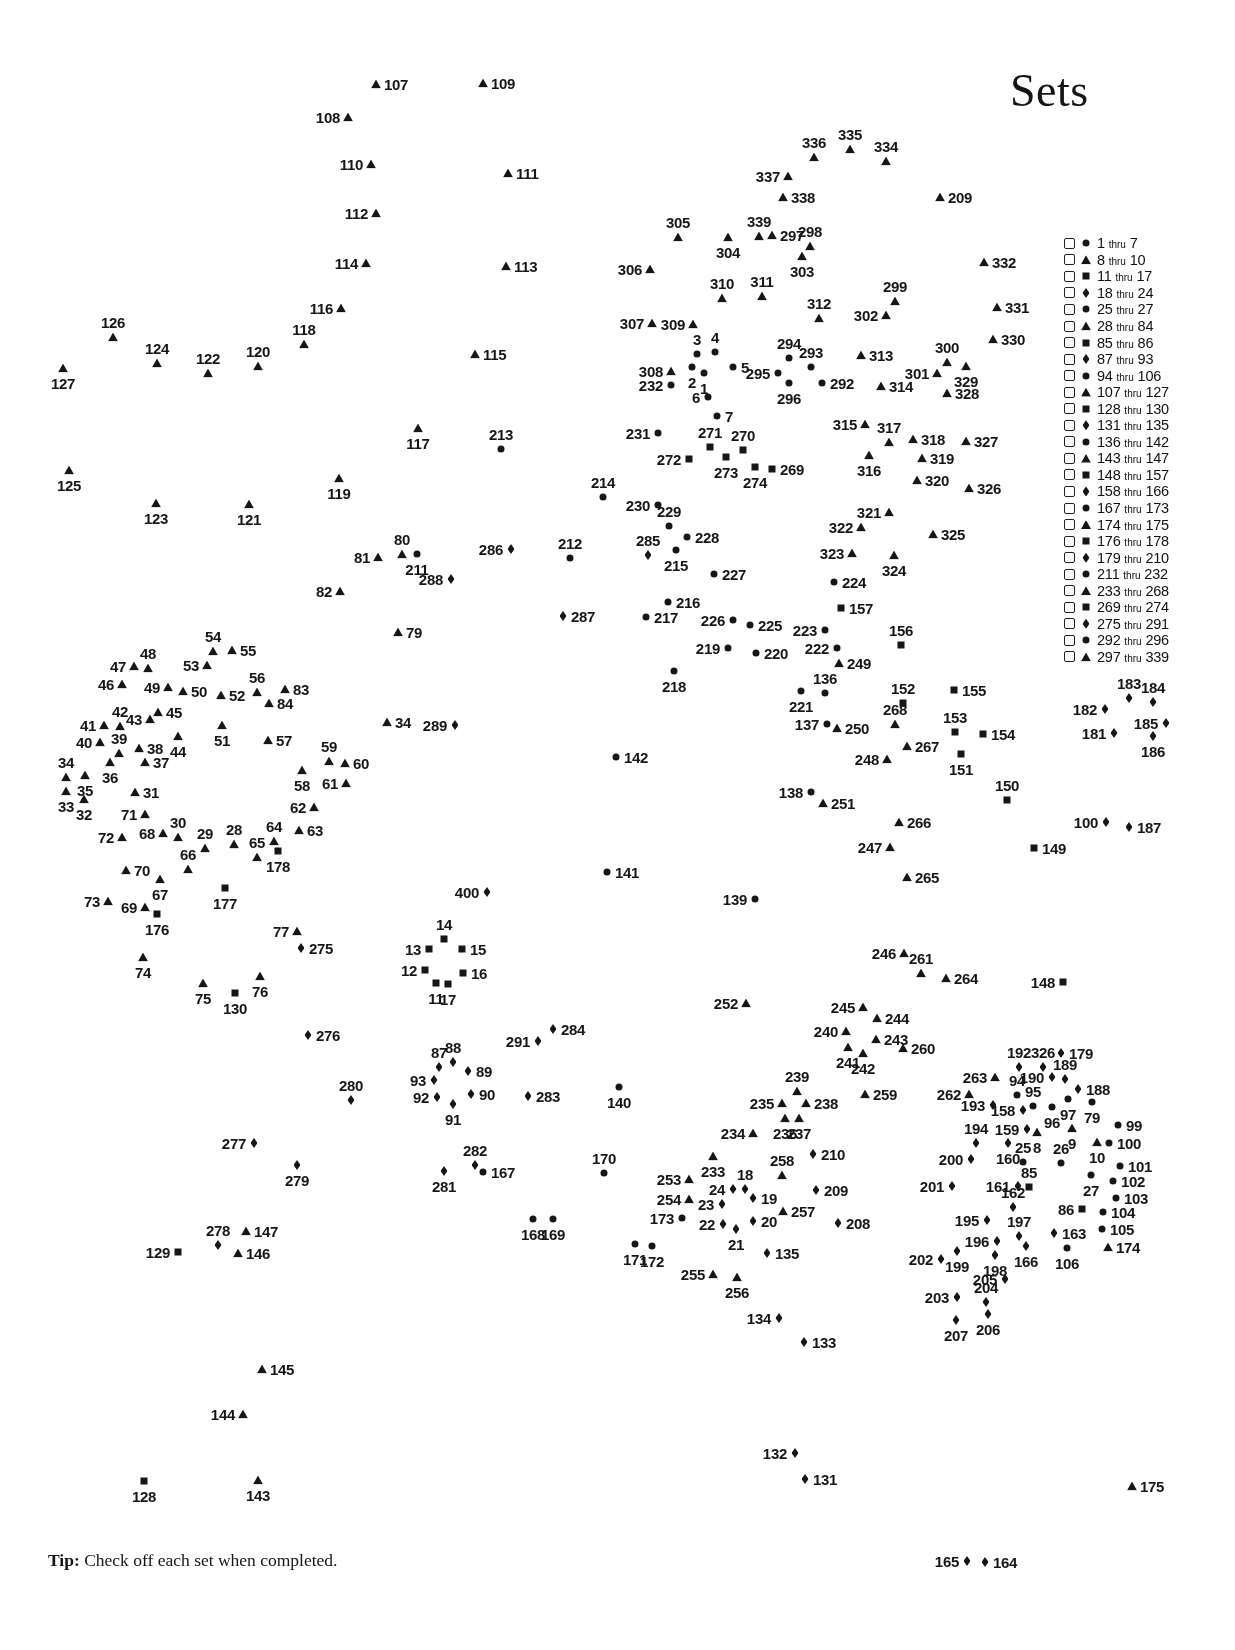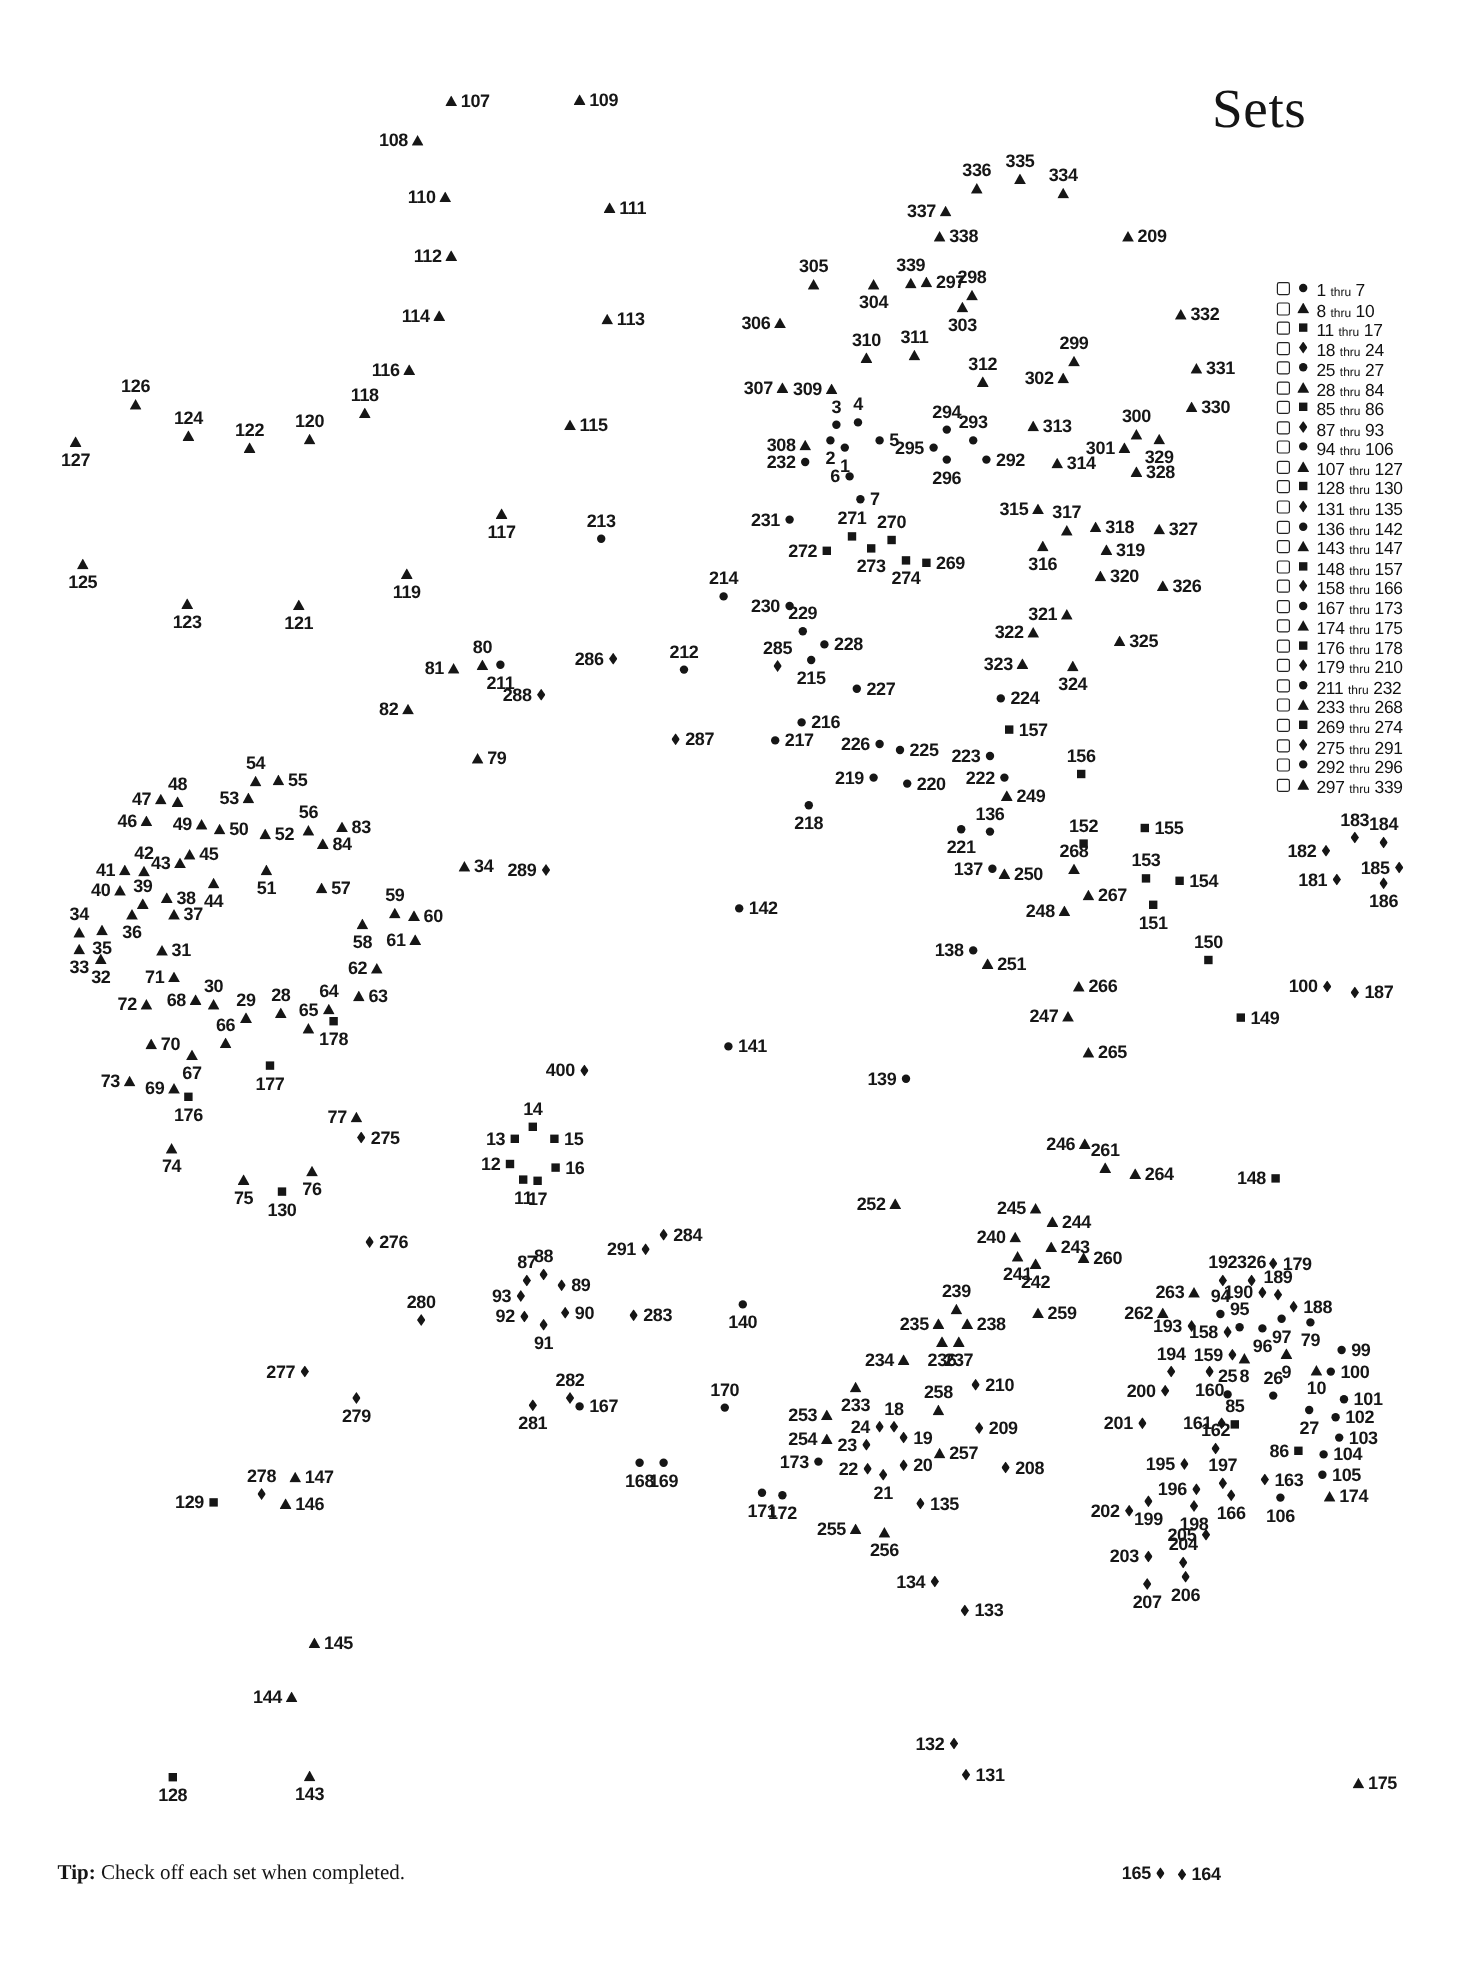--- a/index.html
+++ b/index.html
@@ -4,21 +4,21 @@
 <style>
   html,body{margin:0;padding:0;background:#e8e8e8;}
   .page{position:relative;width:1235px;height:1650px;background:#ffffff;overflow:hidden;
         font-family:"Liberation Sans",sans-serif;}
   
   .title{position:absolute;left:1010px;top:64px;font-family:"Liberation Serif",serif;
          font-size:46px;font-weight:500;color:#151515;letter-spacing:0.5px;}
   .instructions{position:absolute;left:1050px;top:122px;width:152px;
          font-family:"Liberation Serif",serif;font-size:15.5px;line-height:1.17;color:#1a1a1a;}
   .legend{position:absolute;left:1064px;top:235px;}
-  .legend-row{display:flex;height:16.55px;gap:6px;}
+  .legend-row{display:flex;align-items:center;height:16.55px;gap:6px;}
   .chk{width:9px;height:9px;border:1.6px solid #222;border-radius:2px;flex:0 0 auto;}
   .lgm{flex:0 0 auto;position:relative;width:10px;height:10px;}
   .lgm > span{position:absolute;left:50%;top:50%;}
   .rng{font-size:14.5px;color:#111;white-space:nowrap;letter-spacing:-0.2px;}
   .rng .thru{font-size:10px;letter-spacing:0;padding:0 1px;}
   
   .mk{position:absolute;transform:translate(-50%,-50%);}
   .mk.c{width:7px;height:7px;border-radius:50%;background:#161616;}
   .mk.s{width:7px;height:7px;background:#161616;}
   .mk.t{width:10px;height:9px;background:#161616;clip-path:polygon(50% 0,100% 100%,0 100%);}

